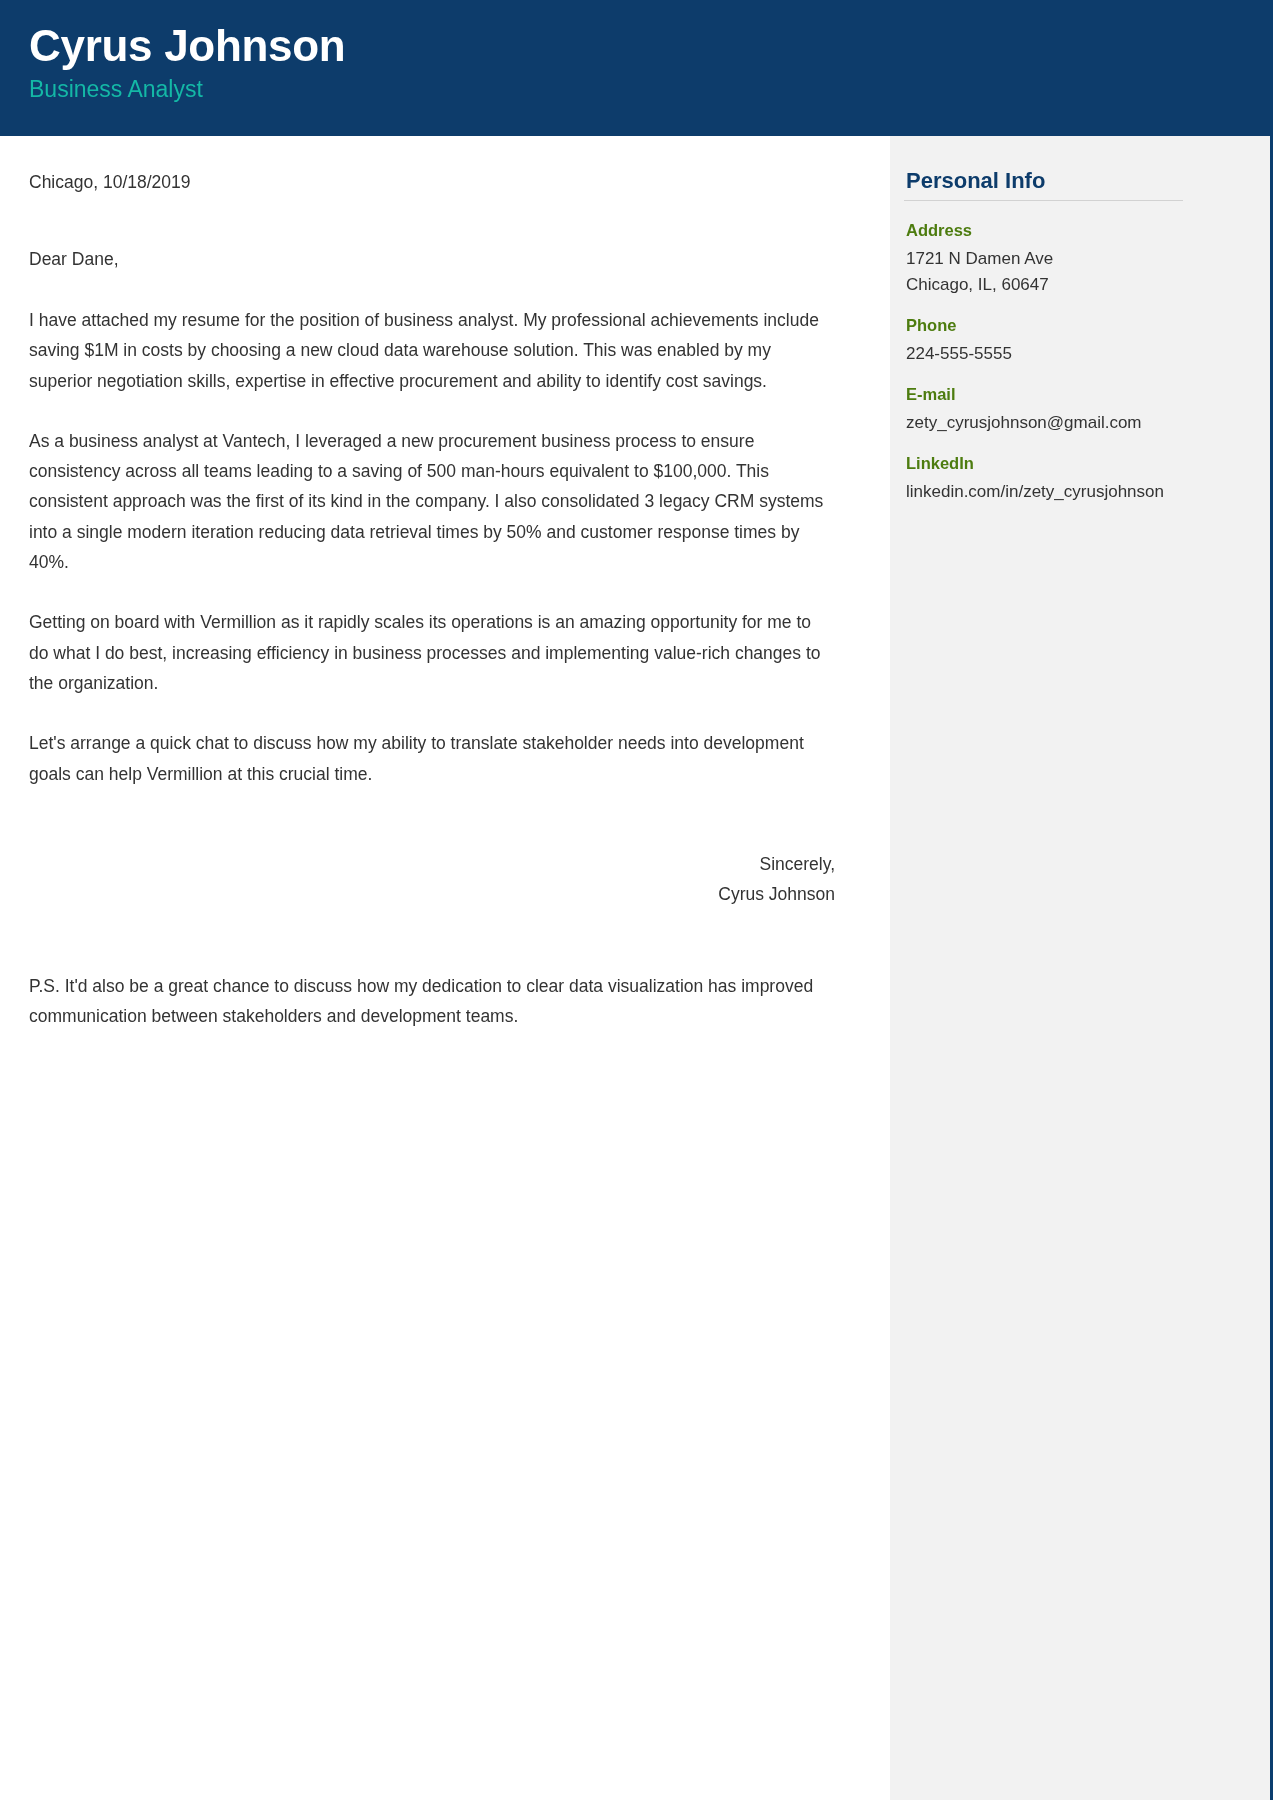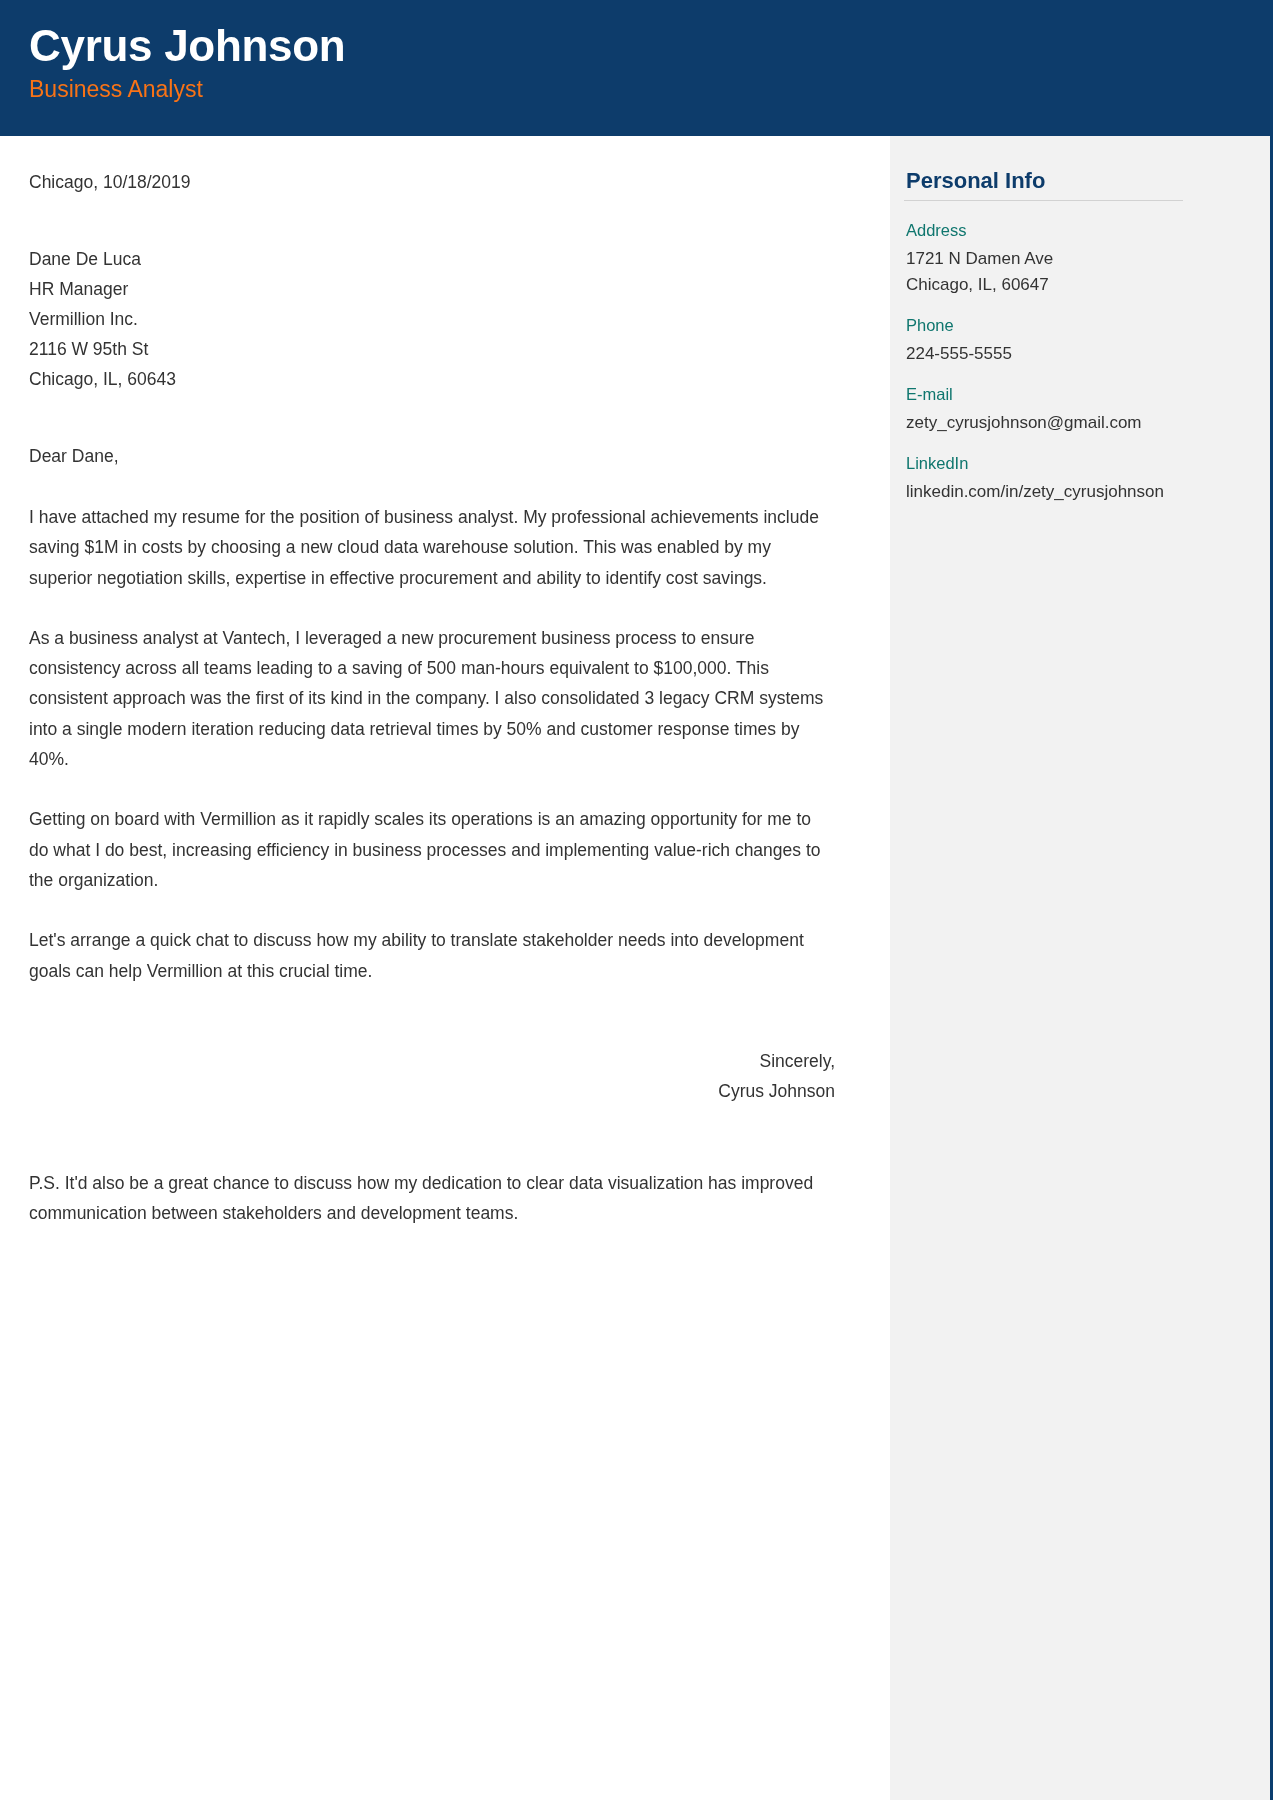--- a/index.html
+++ b/index.html
@@ -34,21 +34,21 @@
   }
   .header-name {
     color: #ffffff;
     font-size: 44px;
     font-weight: bold;
     line-height: 1.1;
     letter-spacing: -0.3px;
     margin: 0 0 6px 0;
   }
   .header-title {
-    color: #f97316;
+    color: #14b8a6;
     font-size: 23px;
     font-weight: normal;
     line-height: 1.15;
     margin: 0;
   }
   
   .body-area {
     display: flex;
     flex: 1 1 auto;
     min-height: 0;
@@ -100,22 +100,22 @@
     background: #d2d2d2;
     margin: 0 0 17px 0;
     width: 279px;
   }
   .info-group {
     margin: 0 0 15px 0;
     padding-left: 2px;
   }
   .info-label {
     font-size: 16.5px;
-    font-weight: normal;
-    color: #0f766e;
+    font-weight: bold;
+    color: #4d7c0f;
     line-height: 24px;
     margin: 6px 0 4px 0;
   }
   .info-value {
     font-size: 17px;
     color: #333333;
     line-height: 26px;
     margin: 0;
     white-space: nowrap;
   }
@@ -131,27 +131,20 @@
   </div>
 
   <div class="body-area">
 
     <div class="letter">
 
       <div class="date-block">
         <p class="line">Chicago, 10/18/2019</p>
       </div>
 
-      <div class="recipient-block">
-        <p class="line">Dane De Luca</p>
-        <p class="line">HR Manager</p>
-        <p class="line">Vermillion Inc.</p>
-        <p class="line">2116 W 95th St</p>
-        <p class="line">Chicago, IL, 60643</p>
-      </div>
 
       <div class="salutation">
         <p class="line">Dear Dane,</p>
       </div>
 
       <p class="para">I have attached my resume for the position of business analyst. My professional achievements include saving $1M in costs by choosing a new cloud data warehouse solution. This was enabled by my superior negotiation skills, expertise in effective procurement and ability to identify cost savings.</p>
       <p class="para">As a business analyst at Vantech, I leveraged a new procurement business process to ensure consistency across all teams leading to a saving of 500 man-hours equivalent to $100,000. This consistent approach was the first of its kind in the company. I also consolidated 3 legacy CRM systems into a single modern iteration reducing data retrieval times by 50% and customer response times by 40%.</p>
       <p class="para">Getting on board with Vermillion as it rapidly scales its operations is an amazing opportunity for me to do what I do best, increasing efficiency in business processes and implementing value-rich changes to the organization.</p>
       <p class="para">Let's arrange a quick chat to discuss how my ability to translate stakeholder needs into development goals can help Vermillion at this crucial time.</p>
 

